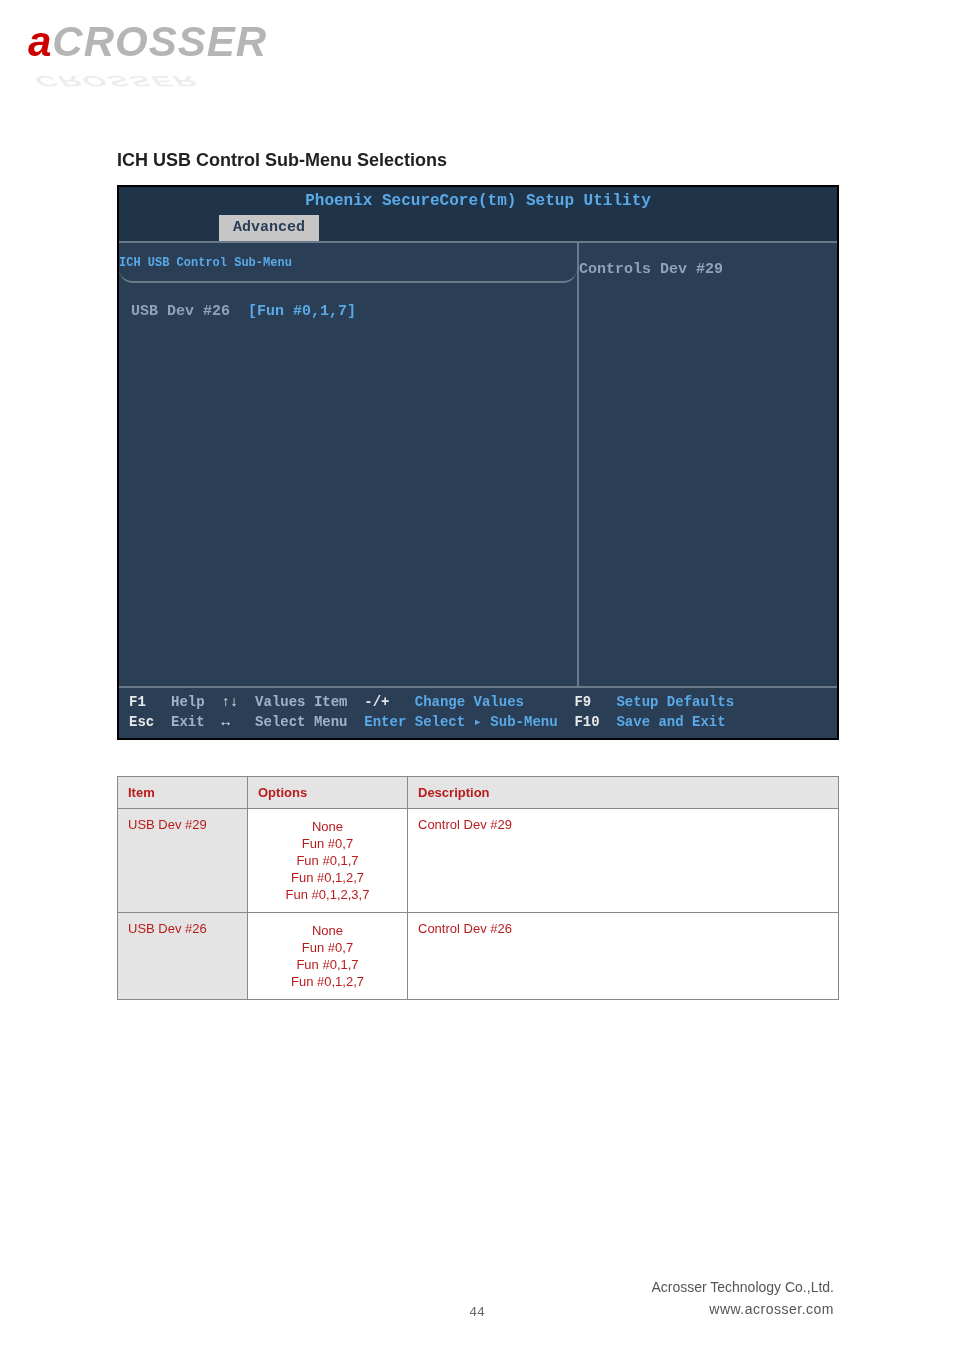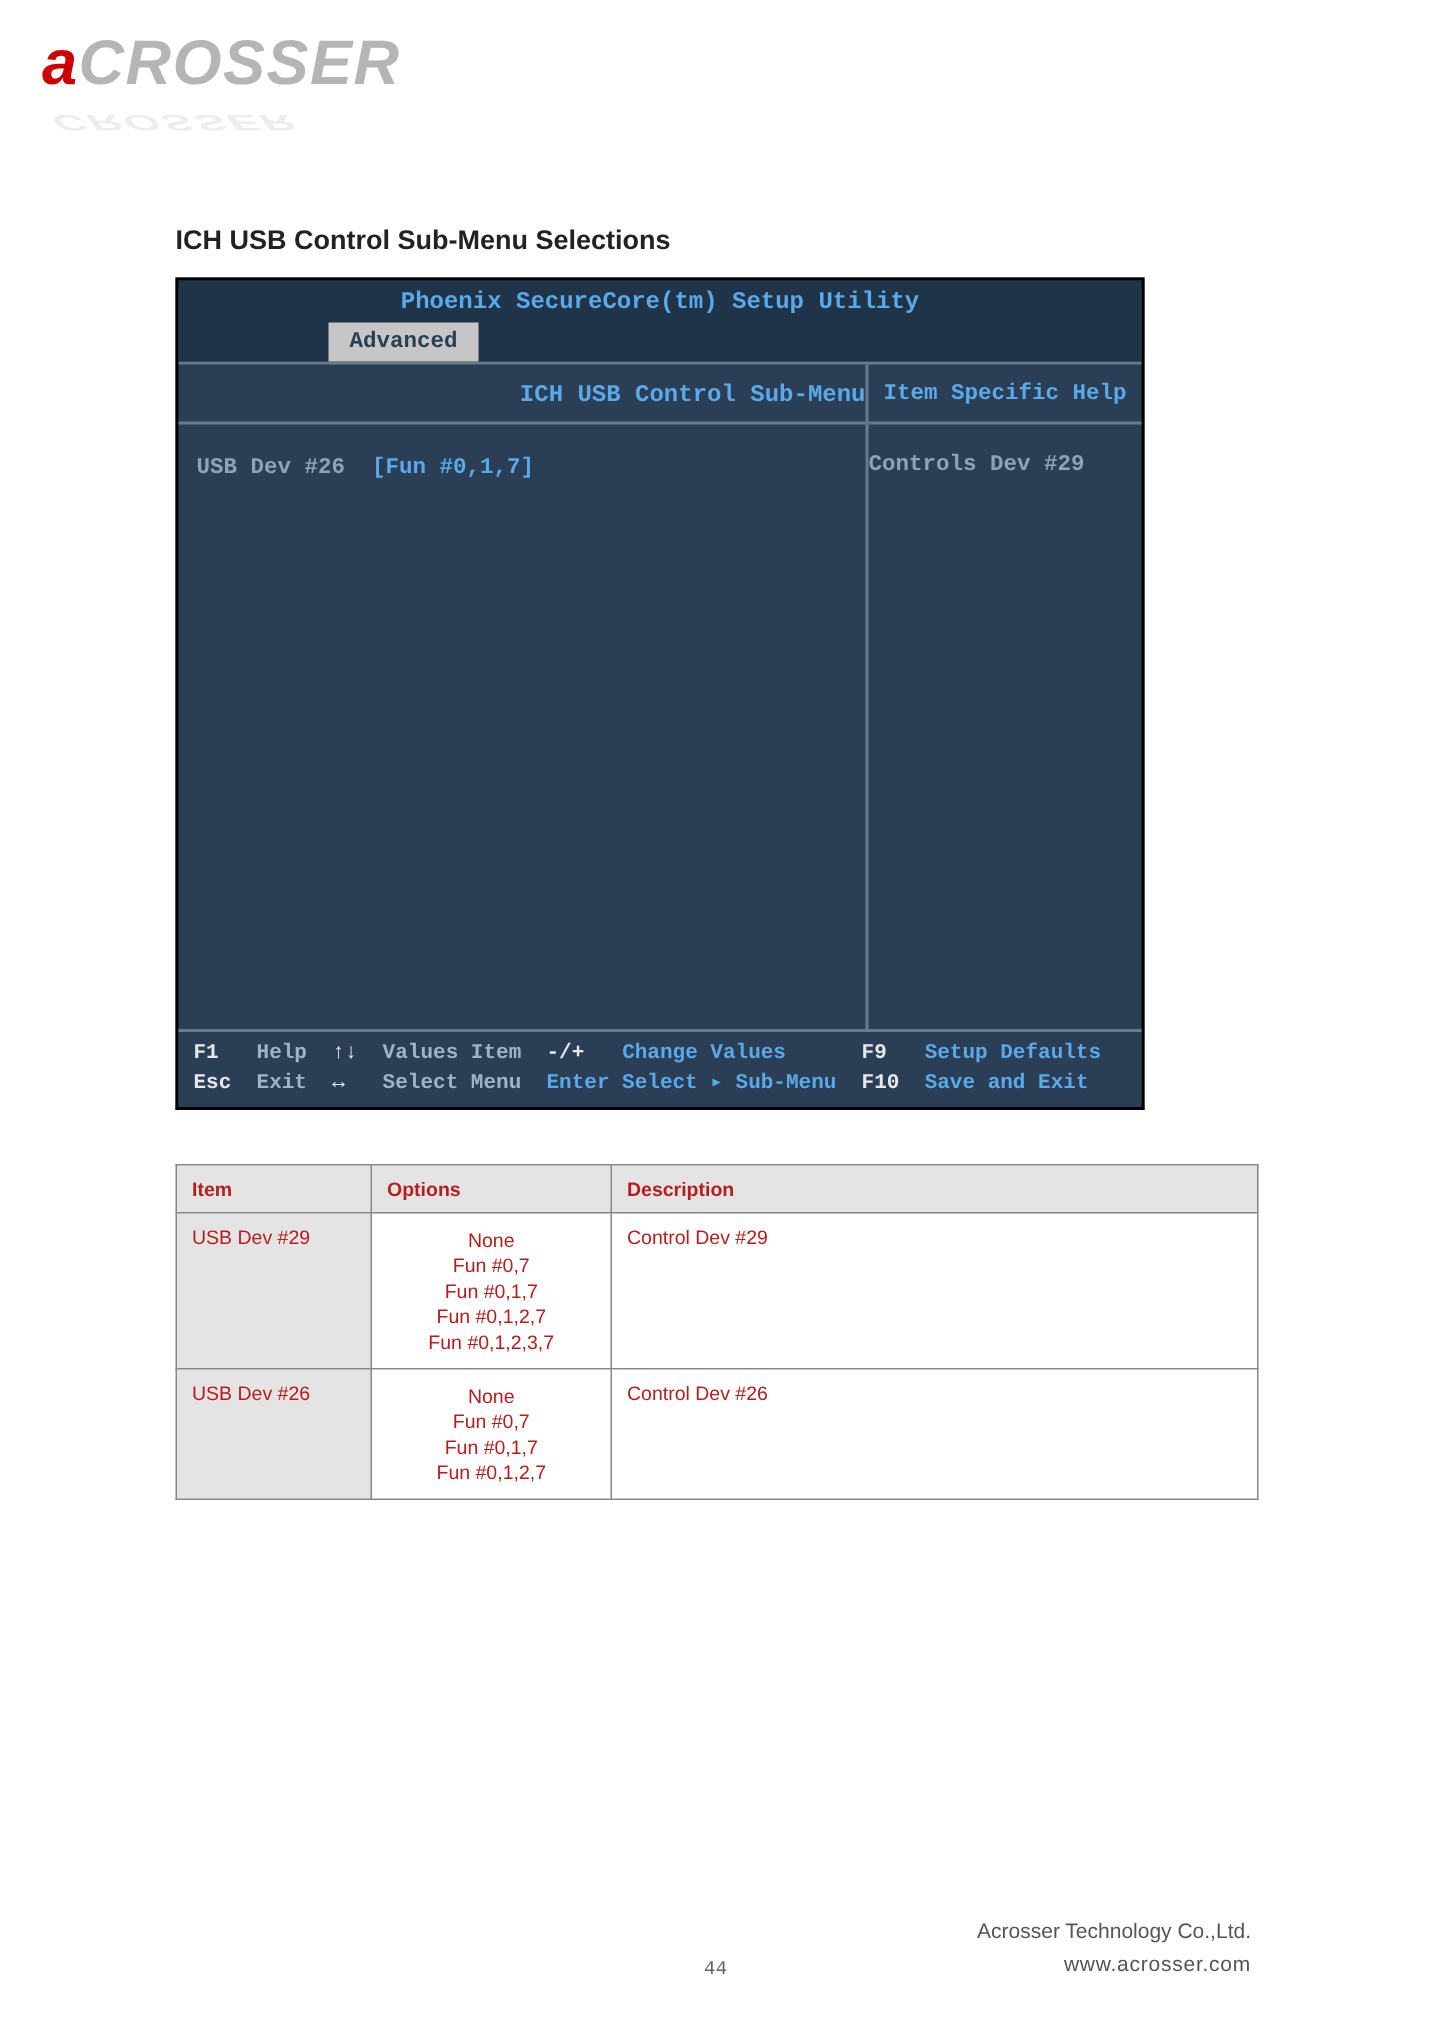--- a/index.html
+++ b/index.html
@@ -40,21 +40,21 @@
     top: 150px;
     left: 117px;
     font-size: 18px;
     font-weight: bold;
     color: #222;
   }
   .bios-screenshot {
     position: absolute;
     top: 185px;
     left: 117px;
-    width: 646px;
+    width: 722px;
     height: 555px;
     background: #2a3e55;
     border: 2px solid #000;
     font-family: "Courier New", monospace;
     font-weight: bold;
     color: #dce3ea;
   }
   .bios-titlebar {
     height: 28px;
     background: #1f3448;
@@ -85,24 +85,25 @@
     border-top: 2px solid #6a7a8a;
   }
   .bios-left {
     flex: 0 0 460px;
     border-right: 2px solid #6a7a8a;
     position: relative;
   }
   .bios-left-header {
     height: 40px;
     line-height: 40px;
-    text-align: right;
+    text-align: left;
     color: #5aa9e8;
-    font-size: 16px;
+    font-size: 12px;
     border-bottom: 2px solid #6a7a8a;
+    border-radius: 14px;
   }
   .bios-left-content {
     padding: 18px 12px;
     font-size: 15px;
     line-height: 22px;
   }
   .bios-row { white-space: pre; }
   .bios-row .label { color: #8ea3b8; }
   .bios-row .val-sel {
     background: #d2d2d2;
@@ -199,21 +200,20 @@
     <div class="bios-tab">Advanced</div>
   </div>
   <div class="bios-body">
     <div class="bios-left">
       <div class="bios-left-header">ICH USB Control Sub-Menu</div>
       <div class="bios-left-content">
         <div class="bios-row"><span class="label">USB Dev #26</span>  <span class="val">[Fun #0,1,7]</span></div>
       </div>
     </div>
     <div class="bios-right">
-      <div class="bios-right-header">Item Specific Help</div>
       <div class="bios-right-content">Controls Dev #29</div>
     </div>
   </div>
   <div class="bios-footer"><span class="k">F1</span>   <span class="d">Help</span>  <span class="k">↑↓</span>  <span class="d">Values Item</span>  <span class="k">-/+</span>   <span class="e">Change Values</span>      <span class="k">F9</span>   <span class="e">Setup Defaults</span>
 <span class="k">Esc</span>  <span class="d">Exit</span>  <span class="k">↔</span>   <span class="d">Select Menu</span>  <span class="e">Enter</span> <span class="e">Select ▸ Sub-Menu</span>  <span class="k">F10</span>  <span class="e">Save and Exit</span></div>
 </div>
 
 <table class="opts-table">
   <thead>
     <tr>

